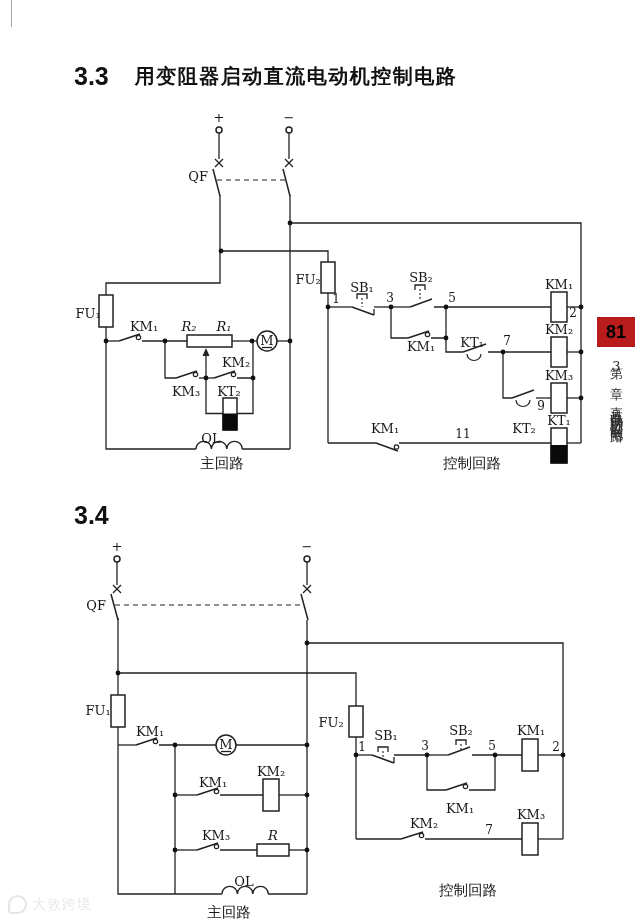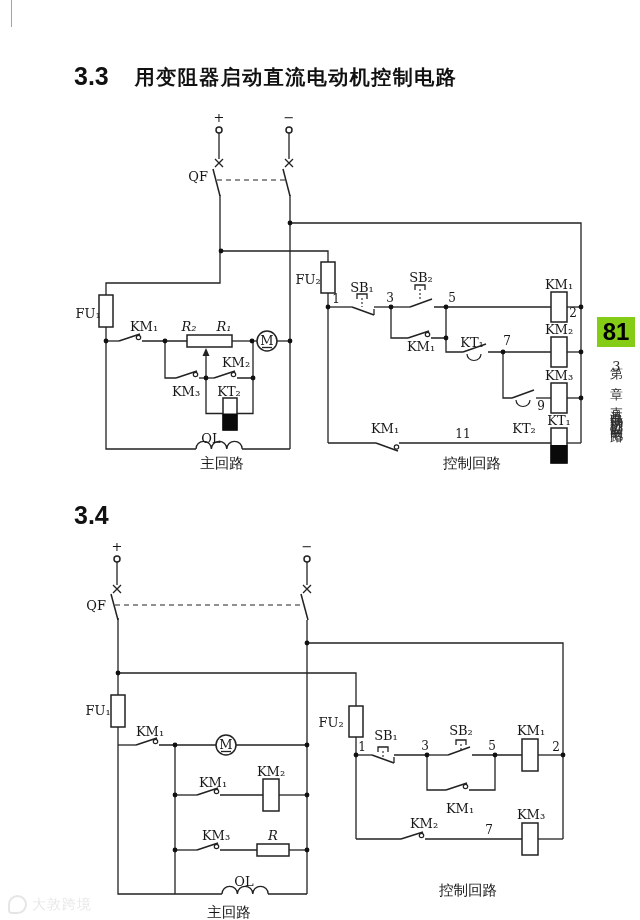--- a/index.html
+++ b/index.html
@@ -1,39 +1,39 @@
 <!DOCTYPE html>
 <html><head>
 <meta charset="utf-8">
 <style>
   html,body{margin:0;padding:0;}
   body{width:640px;height:920px;background:#ffffff;position:relative;overflow:hidden;
        font-family:"Liberation Sans","DejaVu Sans",sans-serif;color:#111;}
   .page{position:absolute;inset:0;background:#ffffff;}
-  .heading{position:absolute;display:flex;align-items:flex-end;white-space:nowrap;}
+  .heading{position:absolute;display:flex;align-items:center;white-space:nowrap;}
   .heading .num{font-size:25px;font-weight:bold;letter-spacing:0px;}
   .heading .ttl{font-size:20px;font-weight:bold;margin-left:26px;letter-spacing:1.5px;}
   #h33{left:74px;top:62px;}
   #h34{left:74px;top:501px;flex-direction:column;}
   svg text{font-family:"DejaVu Serif","Liberation Serif",serif;fill:#161616;}
   .lbl{font-size:13px;}
   .node-num{font-size:12px;}
   .cn{font-size:14.5px;}
   .it{font-style:italic;}
   .wire{stroke:#222;stroke-width:1.3;fill:none;}
   .wire2{stroke:#222;stroke-width:1.5;fill:none;}
   .dashed{stroke:#222;stroke-width:1.1;fill:none;stroke-dasharray:5 4;}
   .btnstem{stroke:#222;stroke-width:1.1;fill:none;stroke-dasharray:2 2;}
   .comp{stroke:#222;stroke-width:1.5;fill:#ffffff;}
   .blk{fill:#0a0a0a;stroke:#0a0a0a;}
   .dot{fill:#111;stroke:none;}
   .hook{stroke:#222;stroke-width:1.2;fill:none;}
   #sidebar-pagebox{position:absolute;left:597px;top:317px;width:38px;height:30px;
-     background:#84cc16;display:flex;align-items:center;justify-content:center;
-     font-size:24px;font-weight:bold;color:#000;}
+     background:#b91c1c;display:flex;align-items:center;justify-content:center;
+     font-size:18px;font-weight:bold;color:#000;}
   #sidebar-chapter{position:absolute;left:599px;top:356px;width:26px;height:250px;
      writing-mode:vertical-rl;text-orientation:upright;font-size:13px;letter-spacing:3px;
      font-family:"DejaVu Serif","Liberation Serif",serif;color:#2a2a2a;}
   #watermark{position:absolute;left:8px;top:895px;display:flex;align-items:center;gap:5px;
      color:rgba(0,0,0,0.10);font-size:14px;letter-spacing:1px;}
   #watermark .wm-logo{width:15px;height:15px;border:2px solid rgba(0,0,0,0.10);border-radius:50% 50% 50% 4px;}
   #scan-artifact{position:absolute;left:11px;top:0;height:27px;width:0;
      border-left:1.5px solid rgba(90,90,90,0.55);}
 </style>
 </head>

